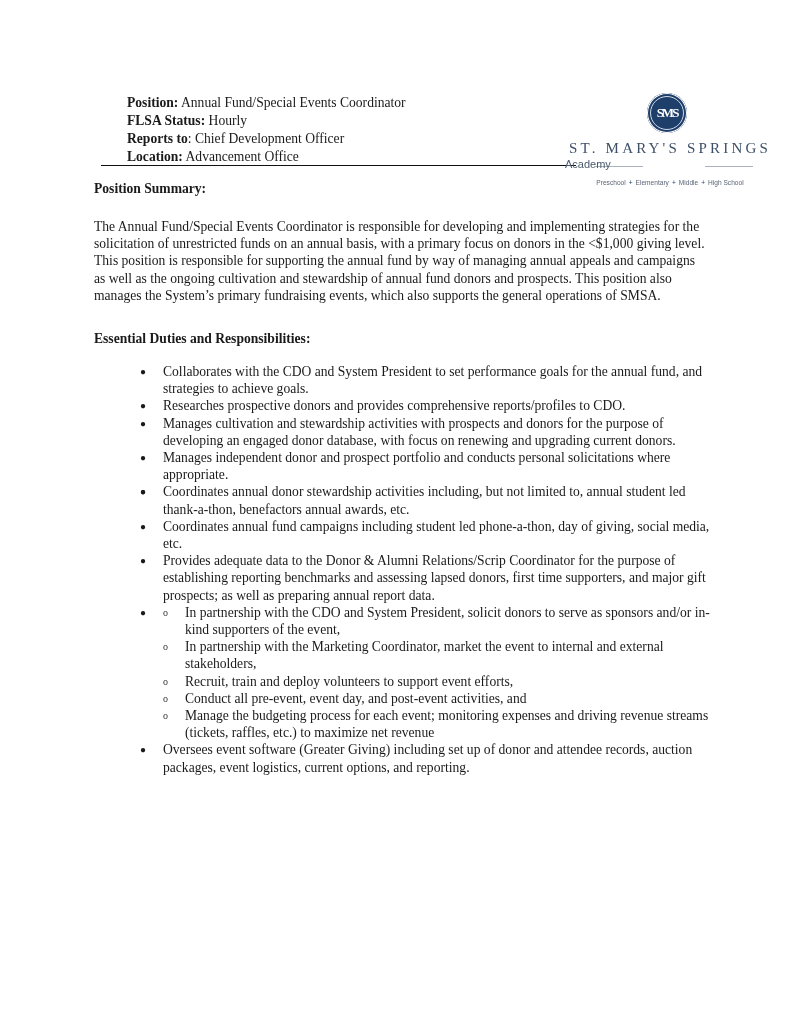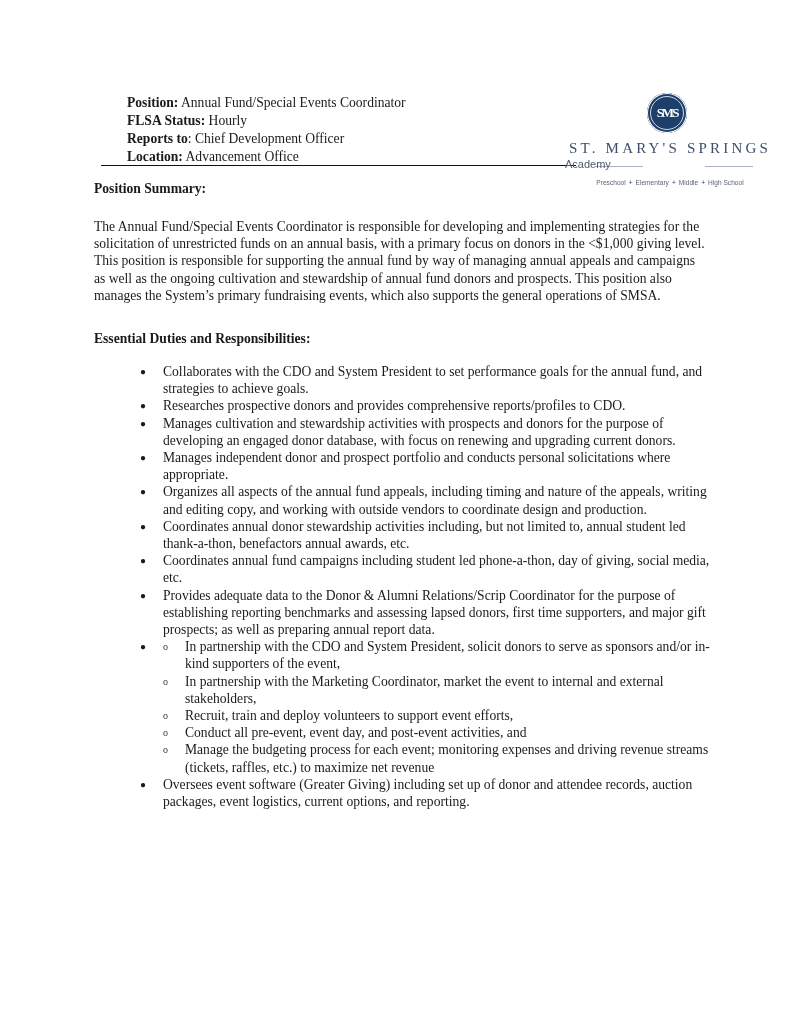--- a/index.html
+++ b/index.html
@@ -88,21 +88,21 @@
   <div class="section-title summary-title">Position Summary:</div>
   <div class="summary">The Annual Fund/Special Events Coordinator is responsible for developing and implementing strategies for the solicitation of unrestricted funds on an annual basis, with a primary focus on donors in the &lt;$1,000 giving level. This position is responsible for supporting the annual fund by way of managing annual appeals and campaigns as well as the ongoing cultivation and stewardship of annual fund donors and prospects. This position also manages the System’s primary fundraising events, which also supports the general operations of SMSA.</div>
 
   <div class="section-title duties-title">Essential Duties and Responsibilities:</div>
 
   <ul class="duties" id="duties-list">
       <li class="duty"><span class="bullet">●</span><span>Collaborates with the CDO and System President to set performance goals for the annual fund, and strategies to achieve goals.</span></li>
       <li class="duty"><span class="bullet">●</span><span>Researches prospective donors and provides comprehensive reports/profiles to CDO.</span></li>
       <li class="duty"><span class="bullet">●</span><span>Manages cultivation and stewardship activities with prospects and donors for the purpose of developing an engaged donor database, with focus on renewing and upgrading current donors.</span></li>
       <li class="duty"><span class="bullet">●</span><span>Manages independent donor and prospect portfolio and conducts personal solicitations where appropriate.</span></li>
-      <li class="duty"><span class="bullet">●</span><span>Organizes all aspects of the annual fund appeals, including timing and nature of the appeals, writing and editing copy, and working with outside vendors to coordinate design and production.</span></li>
+      <li class="duty"><span class="bullet">●</span></li>
       <li class="duty"><span class="bullet">●</span><span>Coordinates annual donor stewardship activities including, but not limited to, annual student led thank-a-thon, benefactors annual awards, etc.</span></li>
       <li class="duty"><span class="bullet">●</span><span>Coordinates annual fund campaigns including student led phone-a-thon, day of giving, social media, etc.</span></li>
       <li class="duty"><span class="bullet">●</span><span>Provides adequate data to the Donor &amp; Alumni Relations/Scrip Coordinator for the purpose of establishing reporting benchmarks and assessing lapsed donors, first time supporters, and major gift prospects; as well as preparing annual report data.</span></li>
       <li class="duty"><span class="bullet">●</span><ul class="sublist">
           <li class="subitem">
             <span class="sbullet">o</span>
             <span class="txt">In partnership with the CDO and System President, solicit donors to serve as sponsors and/or in-kind supporters of the event,</span>
           </li>
           <li class="subitem">
             <span class="sbullet">o</span>

